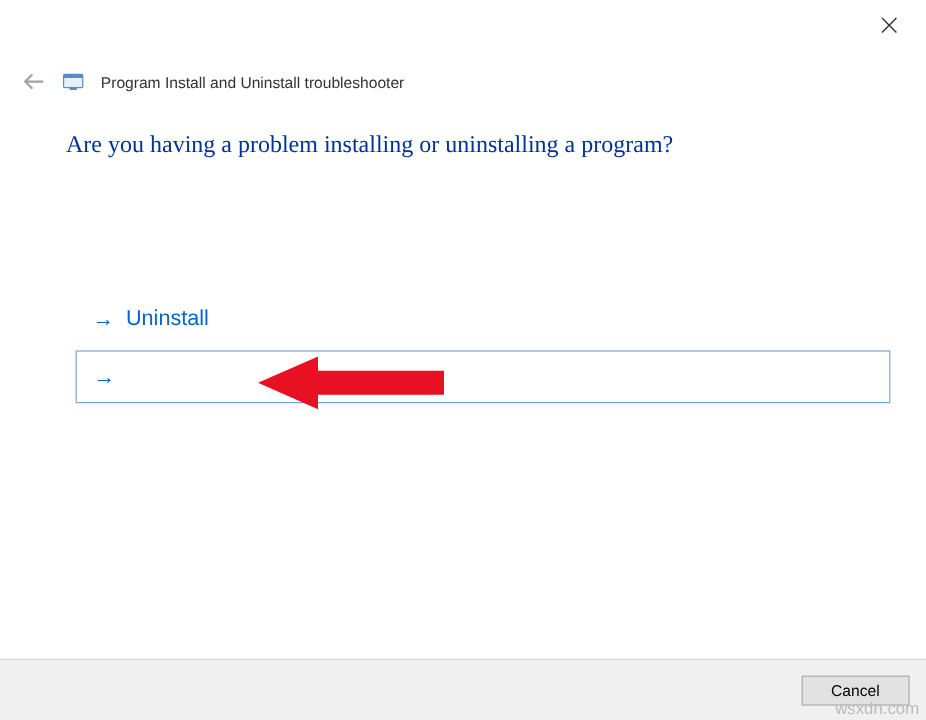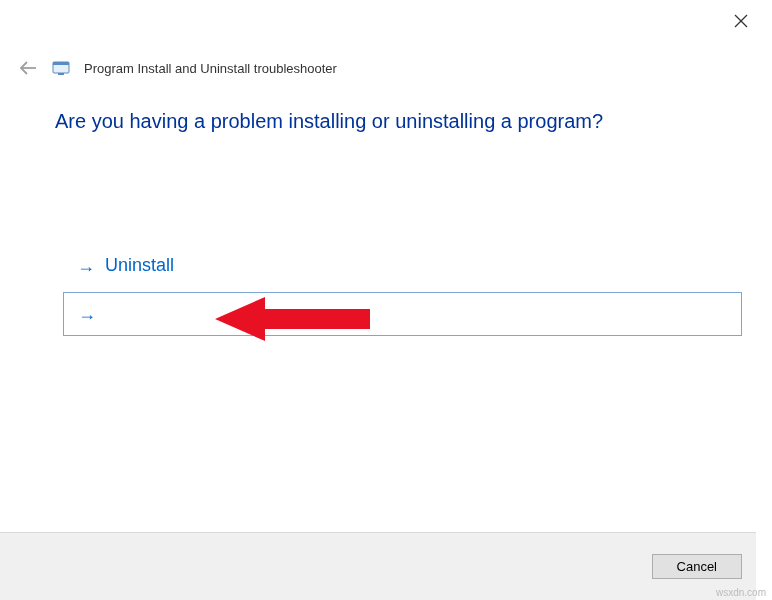--- a/index.html
+++ b/index.html
@@ -59,20 +59,21 @@
       position: absolute;
       top: 110px;
       left: 55px;
       right: 30px;
     }
     .question {
       font-size: 20px;
       color: #003399;
       font-weight: 400;
       margin-bottom: 110px;
+      font-family: Liberation Serif, serif;
     }
     .options {
       margin-left: 8px;
     }
     .option-item {
       display: flex;
       align-items: center;
       gap: 10px;
       padding: 12px 14px;
       font-size: 18px;
@@ -92,42 +93,42 @@
     .red-arrow {
       position: absolute;
       top: 293px;
       left: 215px;
       pointer-events: none;
     }
     .footer {
       position: absolute;
       bottom: 0;
       left: 0;
-      right: 16px;
-      height: 68px;
+      right: 0;
+      height: 51px;
       background: #f0f0f0;
       border-top: 1px solid #d9d9d9;
       display: flex;
       justify-content: flex-end;
       align-items: center;
       padding-right: 14px;
     }
     .cancel-btn {
       background: #e1e1e1;
       border: 1px solid #adadad;
       padding: 4px 24px;
       font-size: 13px;
       font-family: inherit;
       cursor: pointer;
     }
     .watermark {
       position: absolute;
       bottom: 2px;
       right: 6px;
-      font-size: 10px;
+      font-size: 14px;
       color: #bbb;
       font-family: Arial, sans-serif;
       text-align: center;
     }
   </style>
 </head>
 <body>
 
 <div class="close-btn">
   <svg viewBox="0 0 14 14">

